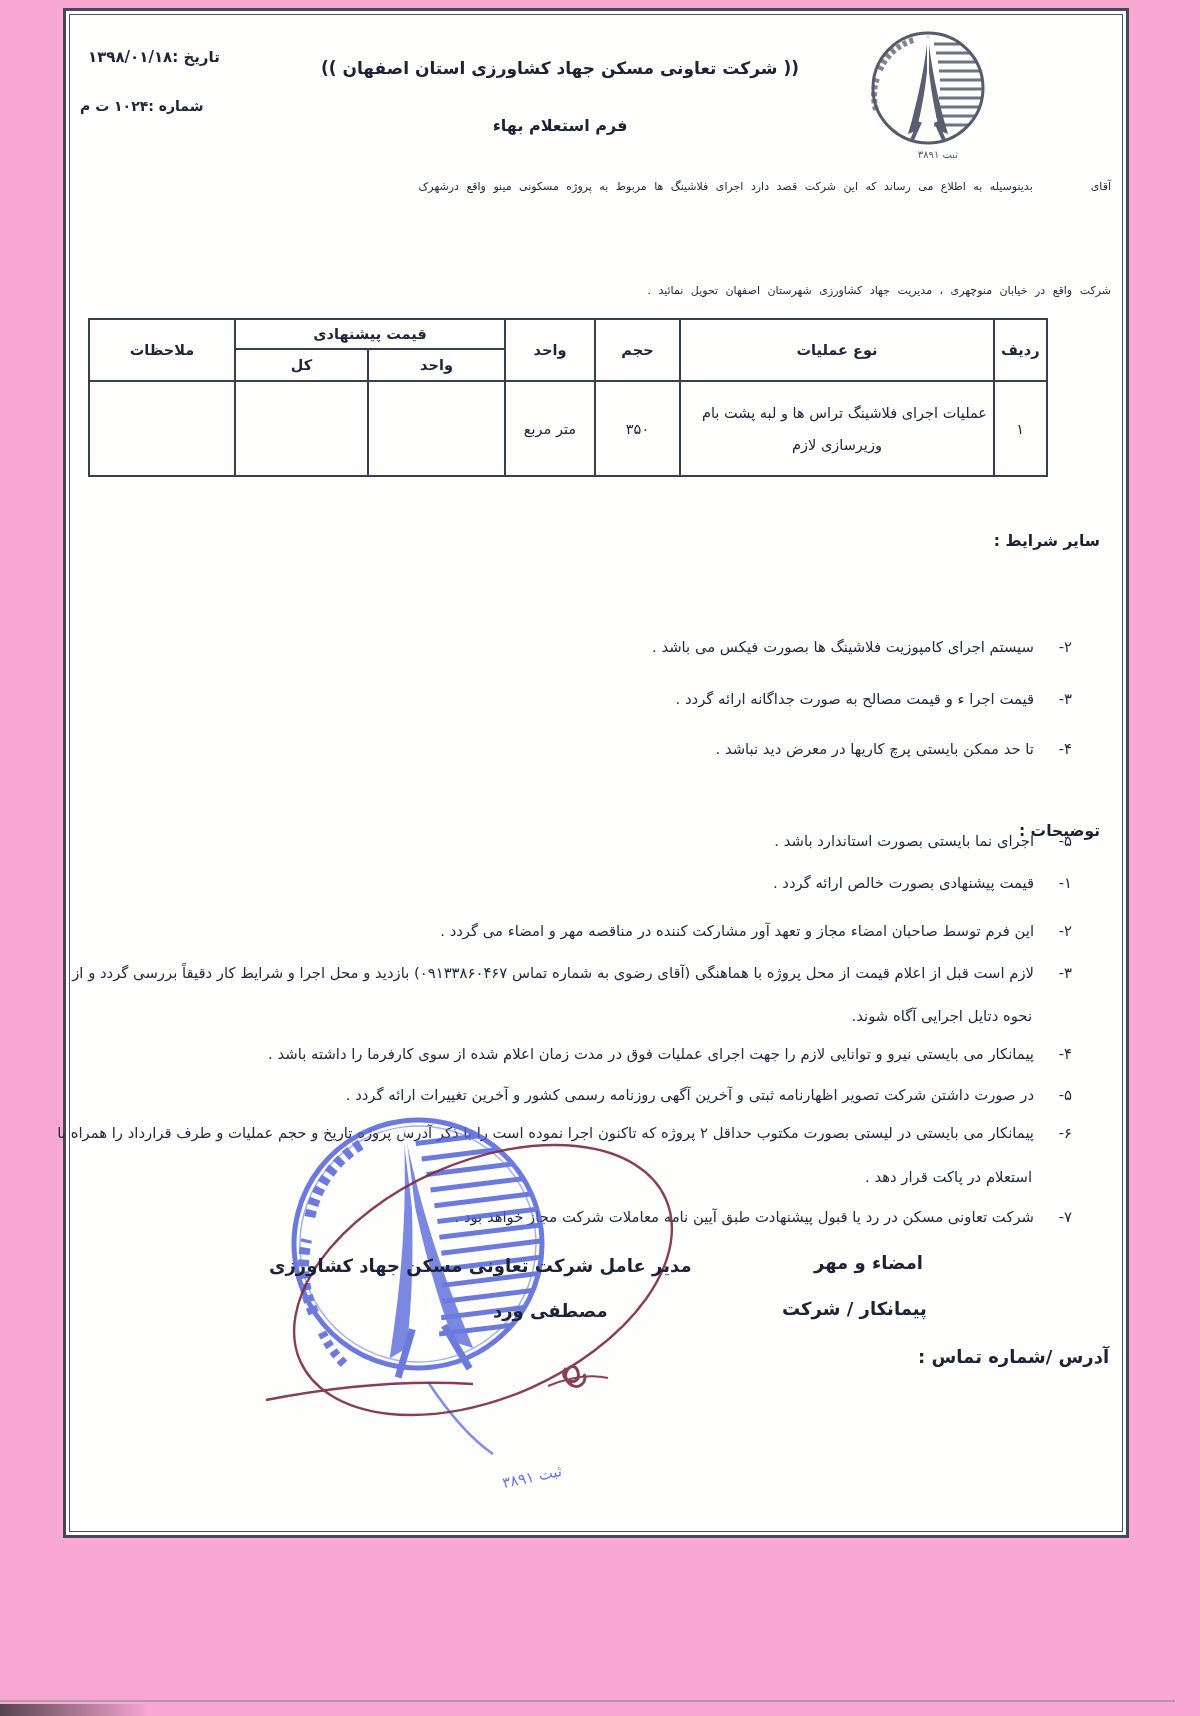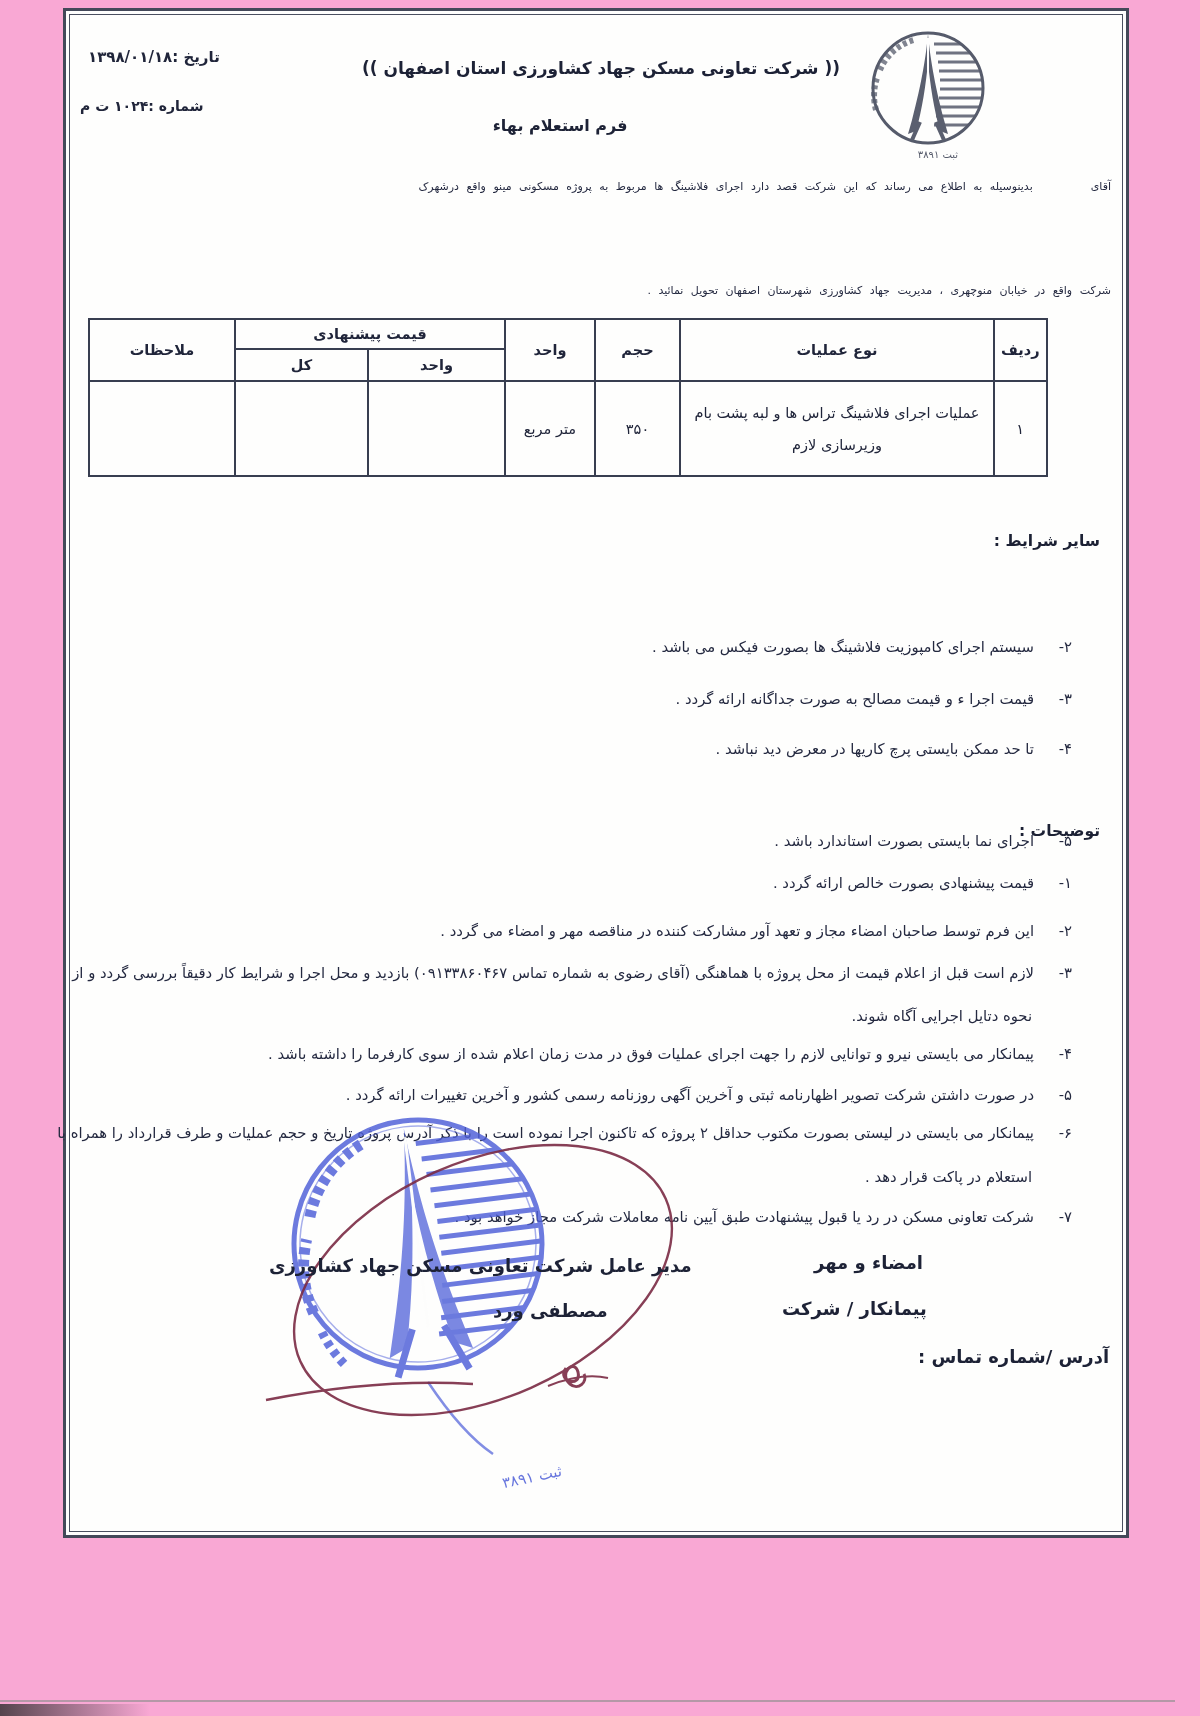--- a/index.html
+++ b/index.html
@@ -19,21 +19,21 @@
   }
   .frame-inner{
     position:absolute;inset:3px;border:1px solid #4a5060;
   }
   .abs{position:absolute;}
   .rtl{direction:rtl;unicode-bidi:embed;}
   .nowrap{white-space:nowrap;}
   
   .hdr-date{left:88px;top:48px;font-size:15px;font-weight:bold;color:#20253a;}
   .hdr-num{left:80px;top:98px;font-size:14px;font-weight:bold;color:#20253a;}
-  .hdr-title{left:280px;top:58px;width:560px;font-size:17px;font-weight:bold;color:#1d2236;letter-spacing:.3px;}
+  .hdr-title{left:280px;top:58px;width:560px;text-align:center;font-size:17px;font-weight:bold;color:#1d2236;letter-spacing:.3px;}
   .hdr-form{left:380px;top:116px;width:360px;text-align:center;font-size:16px;font-weight:bold;color:#1d2236;}
   
   .intro-line{font-size:11px;color:#242940;word-spacing:4px;}
   .l1{left:75px;top:180px;width:1036px;}
   .l1 .gap{display:inline-block;width:58px;}
   .l2{left:75px;top:232px;width:1036px;}
   .l3{left:75px;top:284px;width:1036px;}
   
   table.quote{
     position:absolute;left:88px;top:318px;
@@ -42,21 +42,21 @@
     font-size:14.5px;color:#20253a;
   }
   table.quote th,table.quote td{
     border:2px solid #383e50;
     padding:2px 6px;
     text-align:center;vertical-align:middle;
     overflow:hidden;
   }
   table.quote th{font-weight:bold;font-size:14.5px;}
   .op-cell{text-align:right;padding-right:12px;}
-  .op-l1{display:block;text-align:center;margin-top:0;}
+  .op-l1{display:block;text-align:right;margin-top:0;}
   .op-l2{display:block;text-align:center;margin-top:16px;}
   
   .sec-head{font-size:15.5px;font-weight:bold;color:#1c2134;}
   .li{position:absolute;right:128px;direction:rtl;white-space:nowrap;font-size:14.8px;color:#242940;}
   .li .n{display:inline-block;margin-left:16px;min-width:22px;}
   .li.cont{right:168px;}
   
   .sig-label{font-size:18px;font-weight:bold;color:#1d2236;}
   .stamp-svg,.logo-svg,.sign-svg{position:absolute;pointer-events:none;}
   .scan-line{position:absolute;left:0;top:1700px;width:1175px;height:2px;background:#8f8f8f;opacity:.65;}

